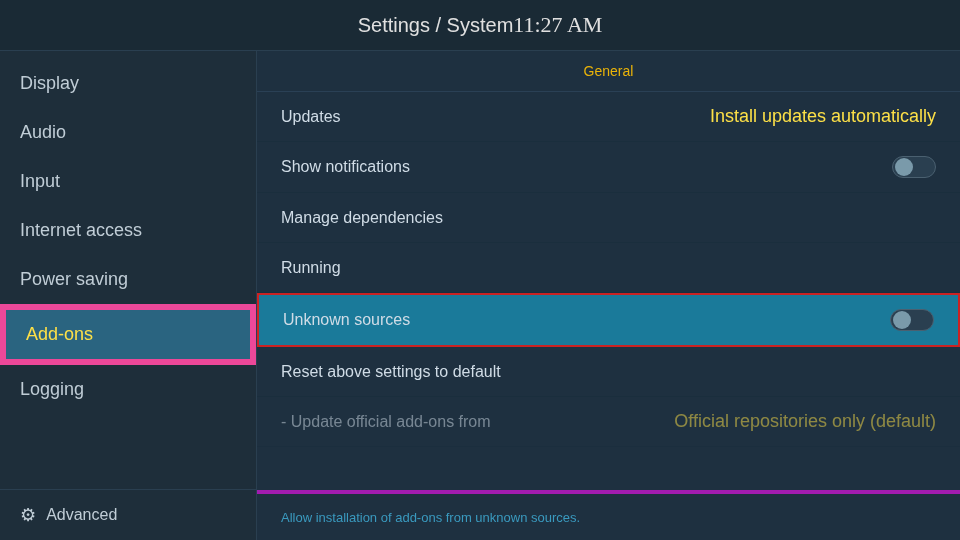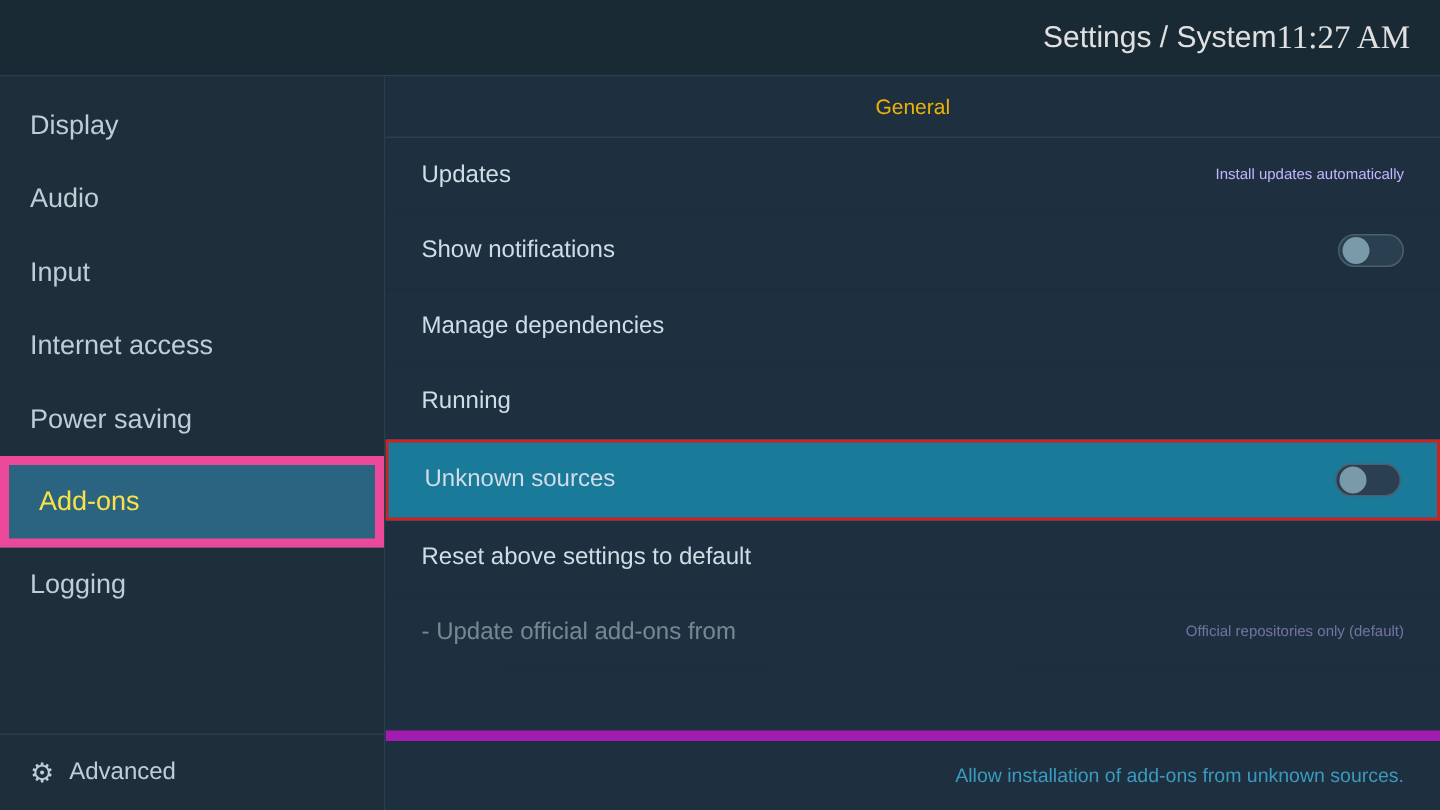--- a/index.html
+++ b/index.html
@@ -11,21 +11,21 @@
       font-family: 'Segoe UI', Arial, sans-serif;
       color: #ffffff;
       overflow: hidden;
       display: flex;
       flex-direction: column;
     }
 
     
     .header {
       display: flex;
-      justify-content: flex-end;
+      justify-content: center;
       align-items: center;
       padding: 12px 20px;
       background-color: #1a2a35;
       border-bottom: 1px solid #2a3f50;
     }
 
     .header-title {
       font-size: 20px;
       font-weight: 300;
       color: #e0e0e0;
@@ -121,22 +121,22 @@
       opacity: 0.5;
     }
 
     .row-label {
       font-size: 16px;
       font-weight: 300;
       color: #d0dce6;
     }
 
     .row-value {
-      font-size: 10px;
-      color: #c4b5fd;
+      font-size: 18px;
+      color: #fde047;
     }
 
     
     .toggle {
       width: 44px;
       height: 22px;
       border-radius: 11px;
       background-color: #2a3f50;
       position: relative;
       border: 1px solid #4a6070;
@@ -154,22 +154,21 @@
       border-radius: 50%;
       background-color: #7a9aaa;
       position: absolute;
       transition: left 0.2s;
     }
 
     
     .content-footer {
       margin-top: auto;
       padding: 14px 24px;
-      border-top: 7px solid #a21caf;
-      text-align: right;
+      border-top: 4px solid #a21caf;
     }
 
     .footer-hint {
       font-size: 13px;
       color: #3a9abf;
     }
   </style>
 </head>
 <body>
 

